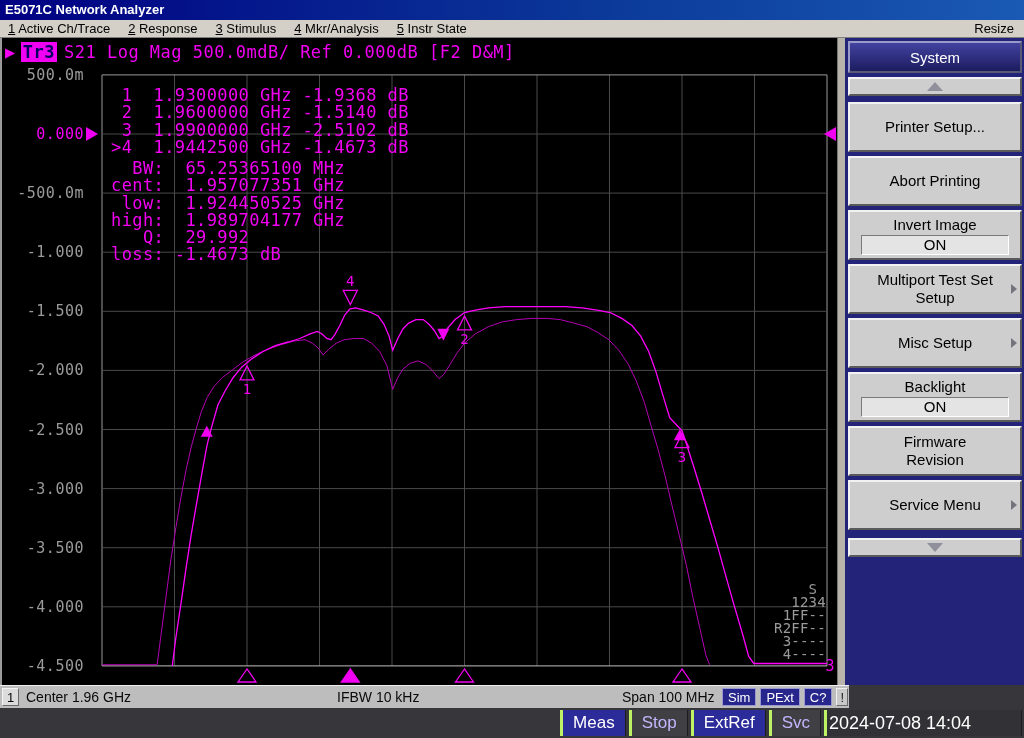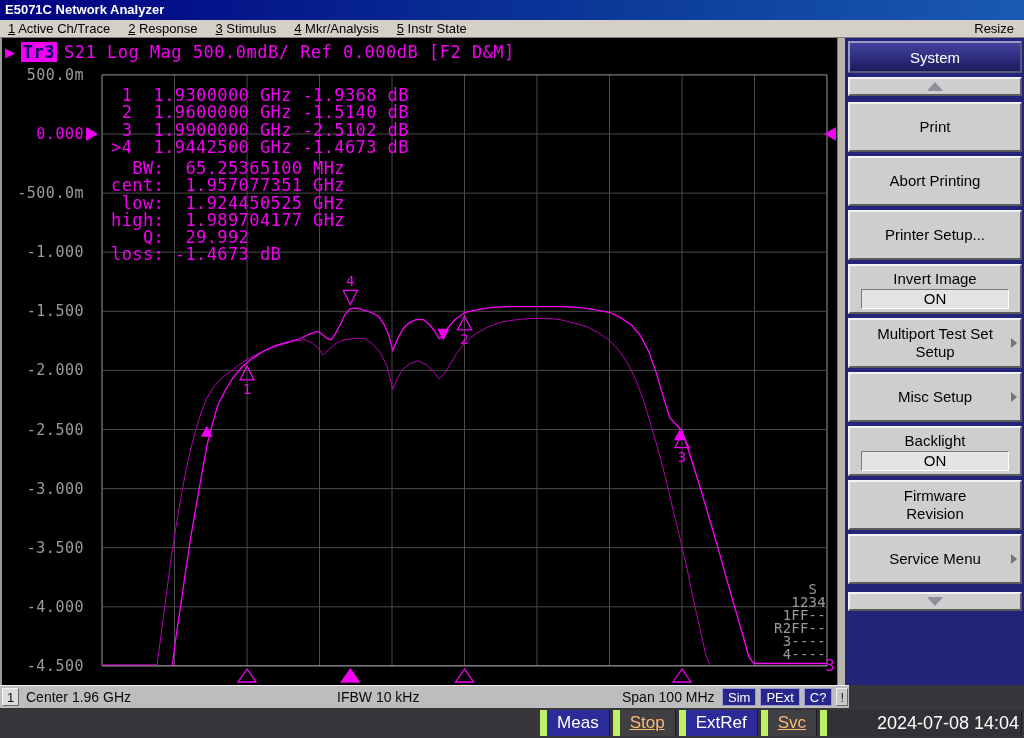--- a/index.html
+++ b/index.html
@@ -61,24 +61,24 @@
     text-align:center;line-height:17px;font-size:13px;border:1px solid;box-sizing:border-box;
     border-color:#f4f4f4 #6a6a6a #6a6a6a #f4f4f4;}
   .badges{position:absolute;left:722px;top:2px;display:flex;gap:4px;height:18px;}
   .badge{height:18px;line-height:18px;padding:0 5px;font-size:13px;}
   .badge.blue{background:#26268c;color:#fff;border:1px solid #9a9ad0;box-sizing:border-box;}
   .badge.gray{background:#c9c9c9;color:#222;border:1px solid;box-sizing:border-box;
     border-color:#f0f0f0 #6a6a6a #6a6a6a #f0f0f0;padding:0 3px;}
   .sb-dark{position:absolute;left:849px;top:685px;width:175px;height:23px;background:#37373b;}
   .bottombar{position:absolute;left:0;top:708px;width:1024px;height:30px;background:#37373b;
     display:flex;align-items:center;justify-content:flex-end;gap:3px;padding-right:2px;box-sizing:border-box;}
-  .bb-item{height:26px;line-height:26px;text-align:right;font-size:17px;padding:0 10px;
-    border-left:7px solid #bef264;border-right:1px solid #1c1c1e;white-space:nowrap;}
+  .bb-item{height:26px;line-height:26px;text-align:left;font-size:17px;padding:0 10px;
+    border-left:3px solid #bef264;border-right:1px solid #1c1c1e;white-space:nowrap;}
   .bb-blue{background:#2b2b9a;color:#fff;}
-  .bb-dim{background:#3f3f44;color:#fdba74;text-decoration:underline;}
+  .bb-dim{background:#3f3f44;color:#c4b5fd;}
   .bb-date{width:190px;background:#323236;color:#fff;font-size:18px;padding:0 2px;}
 </style>
 </head>
 <body>
 
 <div class="screen">
   <div class="titlebar">
     <span>E5071C Network Analyzer</span>
   </div>
 
@@ -185,27 +185,24 @@
   <div class="left-edge"></div>
   <div class="side-strip"></div>
 
   <div class="sidebar">
     <div class="sys-header">System</div>
     <div class="scrollbtn up">
       <span class="tri-up"></span>
     </div>
     <div id="softkeys" style="display:flex;flex-direction:column;">
         <div class="softkey">
-          <span>Print</span>
+          <span>Printer Setup...</span>
         </div>
         <div class="softkey">
           <span>Abort Printing</span>
-        </div>
-        <div class="softkey">
-          <span>Printer Setup...</span>
         </div>
         <div class="softkey">
           <span>Invert Image</span>
           <div class="value-box">ON</div>
         </div>
         <div class="softkey">
           <span>Multiport Test Set</span>
           <span>Setup</span>
           <span class="sub-arrow"></span>
         </div>

